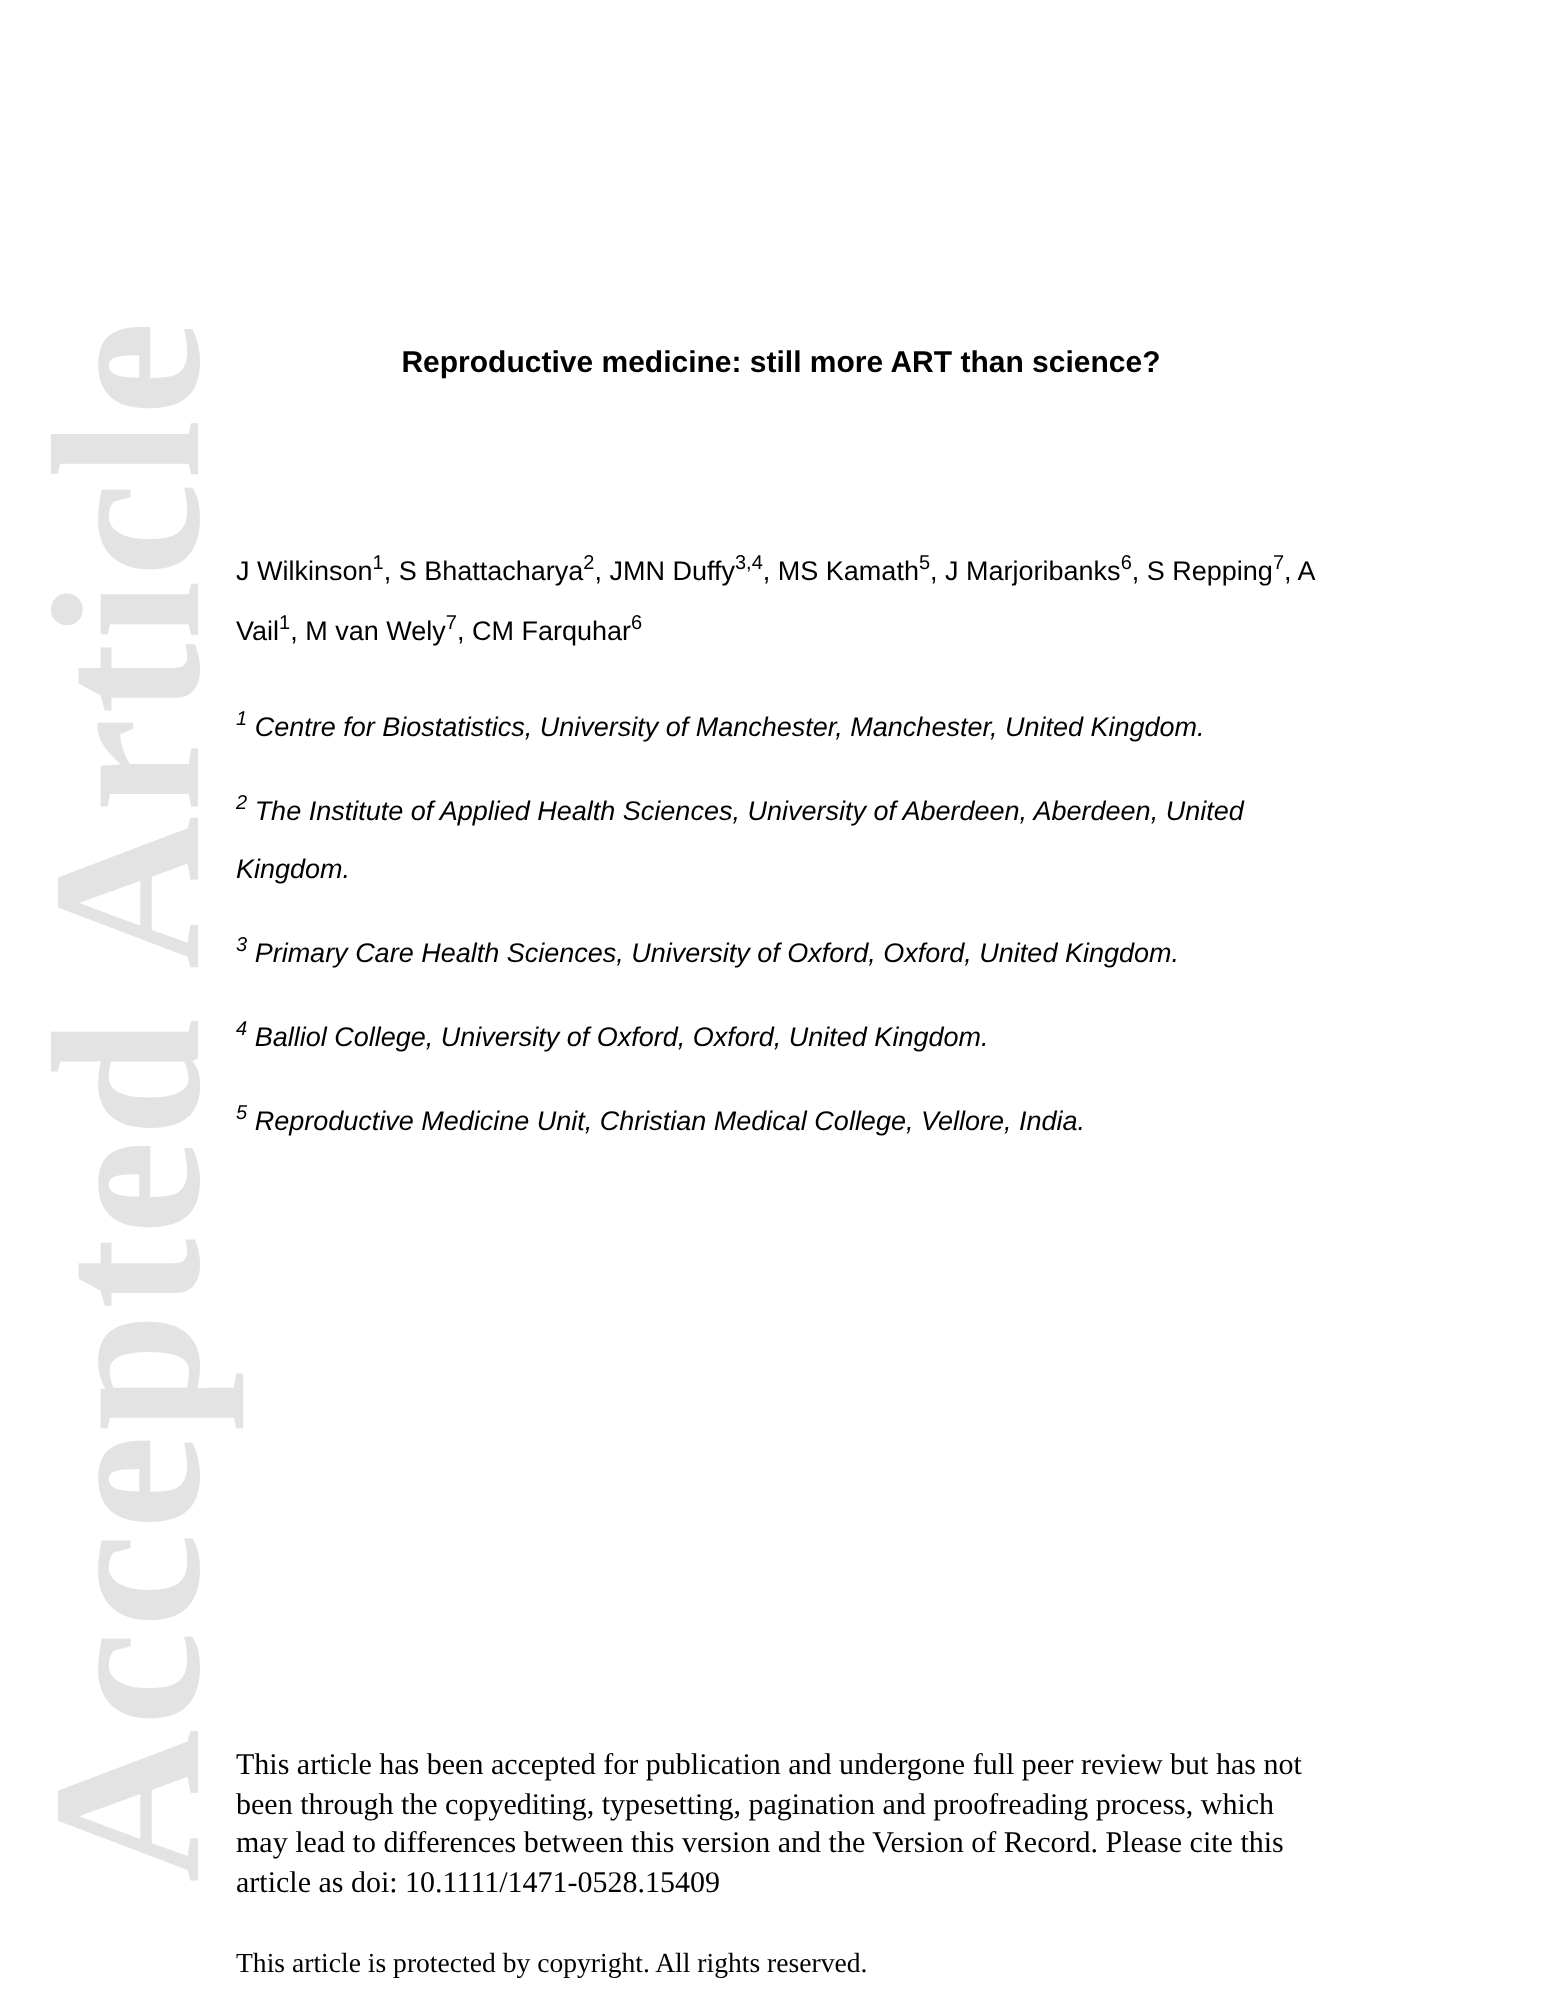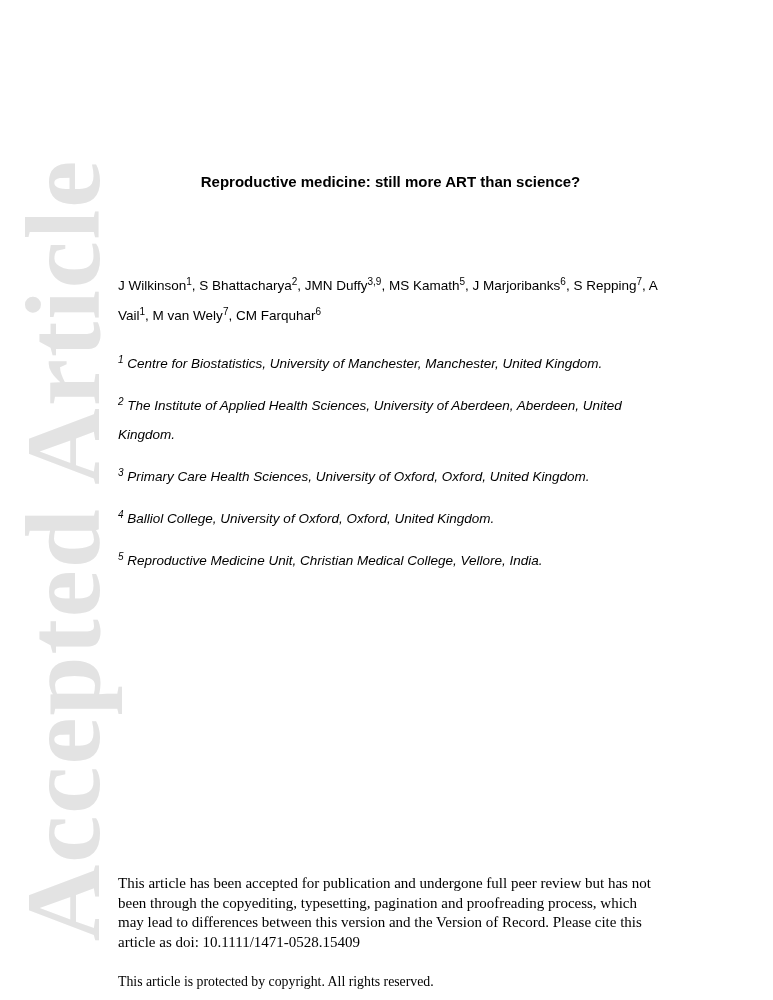--- a/index.html
+++ b/index.html
@@ -83,21 +83,21 @@
 
 <div class="page">
 
   <div class="watermark" style="color: rgb(227, 227, 227);">Accepted Article</div>
 
   <div class="content">
 
 
     <div class="title">Reproductive medicine: still more ART than science?</div>
 
-    <div class="authors"><span>J Wilkinson<sup>1</sup></span>, <span>S Bhattacharya<sup>2</sup></span>, <span>JMN Duffy<sup>3,9</sup></span>, <span>MS Kamath<sup>5</sup></span>, <span>J Marjoribanks<sup>6</sup></span>, <span>S Repping<sup>7</sup></span>, <span>A Vail<sup>1</sup></span>, <span>M van Wely<sup>7</sup></span>, <span>CM Farquhar<sup>6</sup></span></div>
+    <div class="authors"><span>J Wilkinson<sup>1</sup></span>, <span>S Bhattacharya<sup>2</sup></span>, <span>JMN Duffy<sup>3,4</sup></span>, <span>MS Kamath<sup>5</sup></span>, <span>J Marjoribanks<sup>6</sup></span>, <span>S Repping<sup>7</sup></span>, <span>A Vail<sup>1</sup></span>, <span>M van Wely<sup>7</sup></span>, <span>CM Farquhar<sup>6</sup></span></div>
 
     <div class="affiliations">
         <p class="affiliation"><sup>1</sup> Centre for Biostatistics, University of Manchester, Manchester, United Kingdom.</p>
         <p class="affiliation"><sup>2</sup> The Institute of Applied Health Sciences, University of Aberdeen, Aberdeen, United Kingdom.</p>
         <p class="affiliation"><sup>3</sup> Primary Care Health Sciences, University of Oxford, Oxford, United Kingdom.</p>
         <p class="affiliation"><sup>4</sup> Balliol College, University of Oxford, Oxford, United Kingdom.</p>
         <p class="affiliation"><sup>5</sup> Reproductive Medicine Unit, Christian Medical College, Vellore, India.</p>
       </div>
 
   </div>

